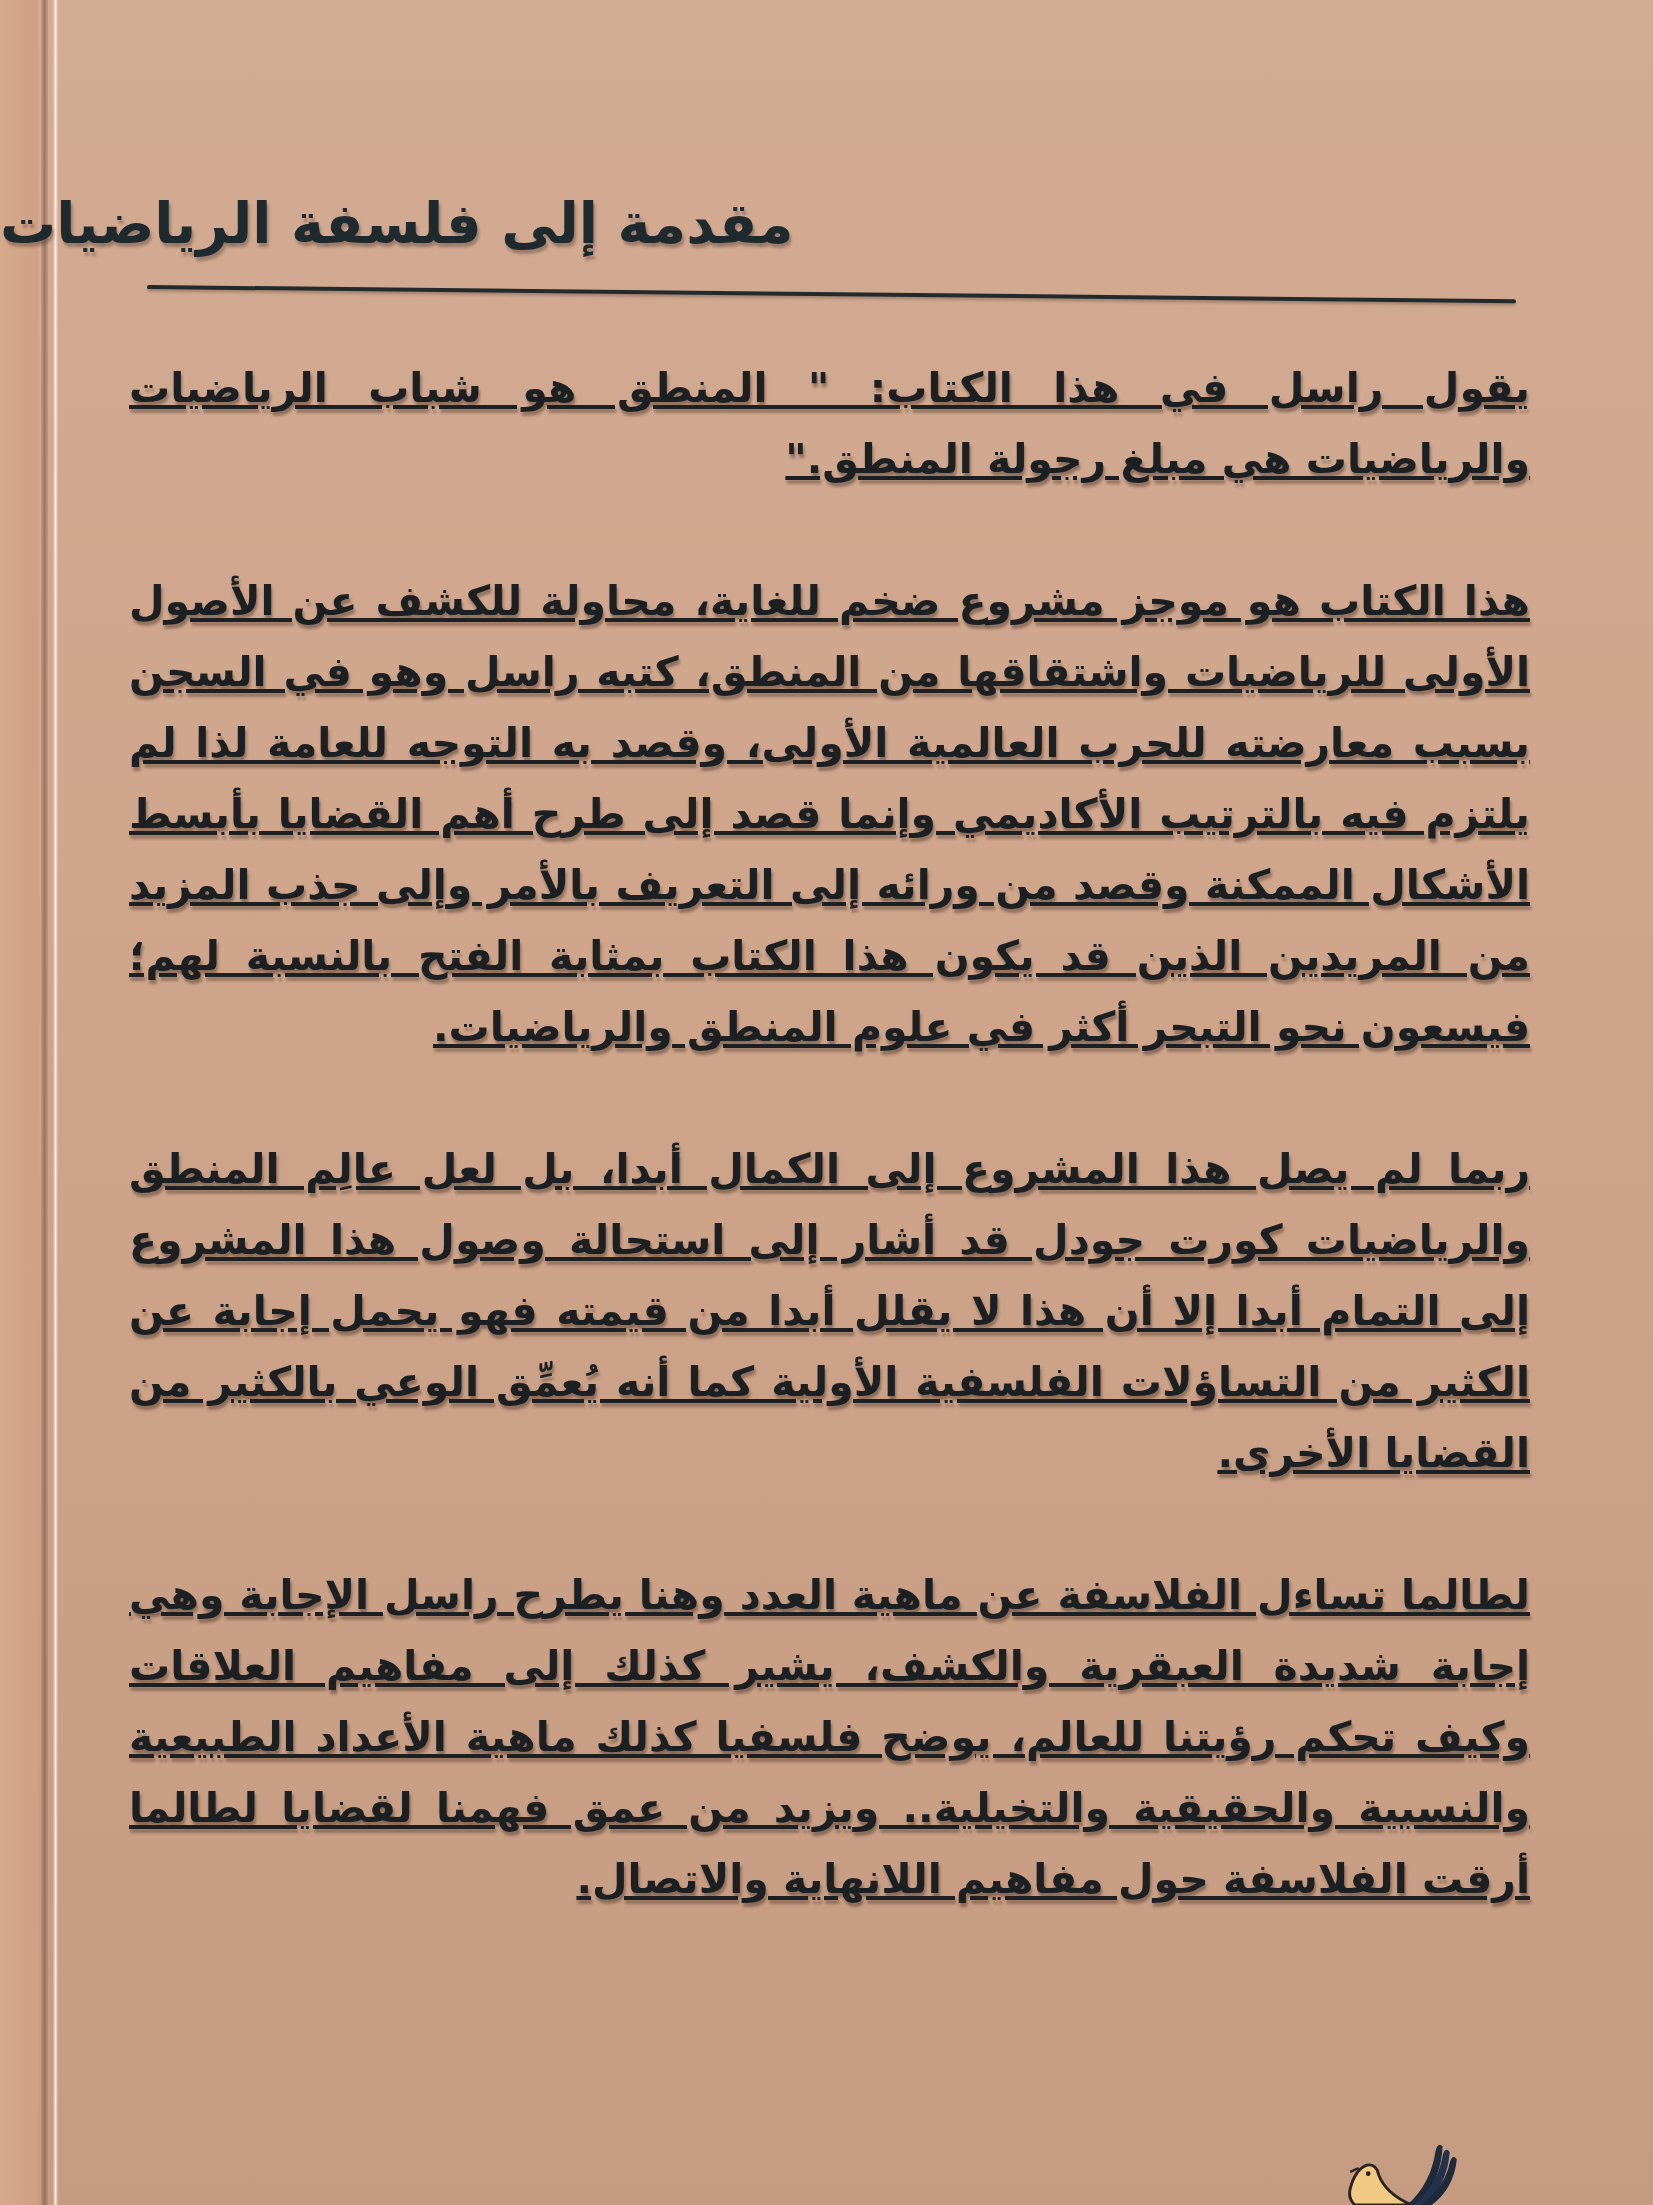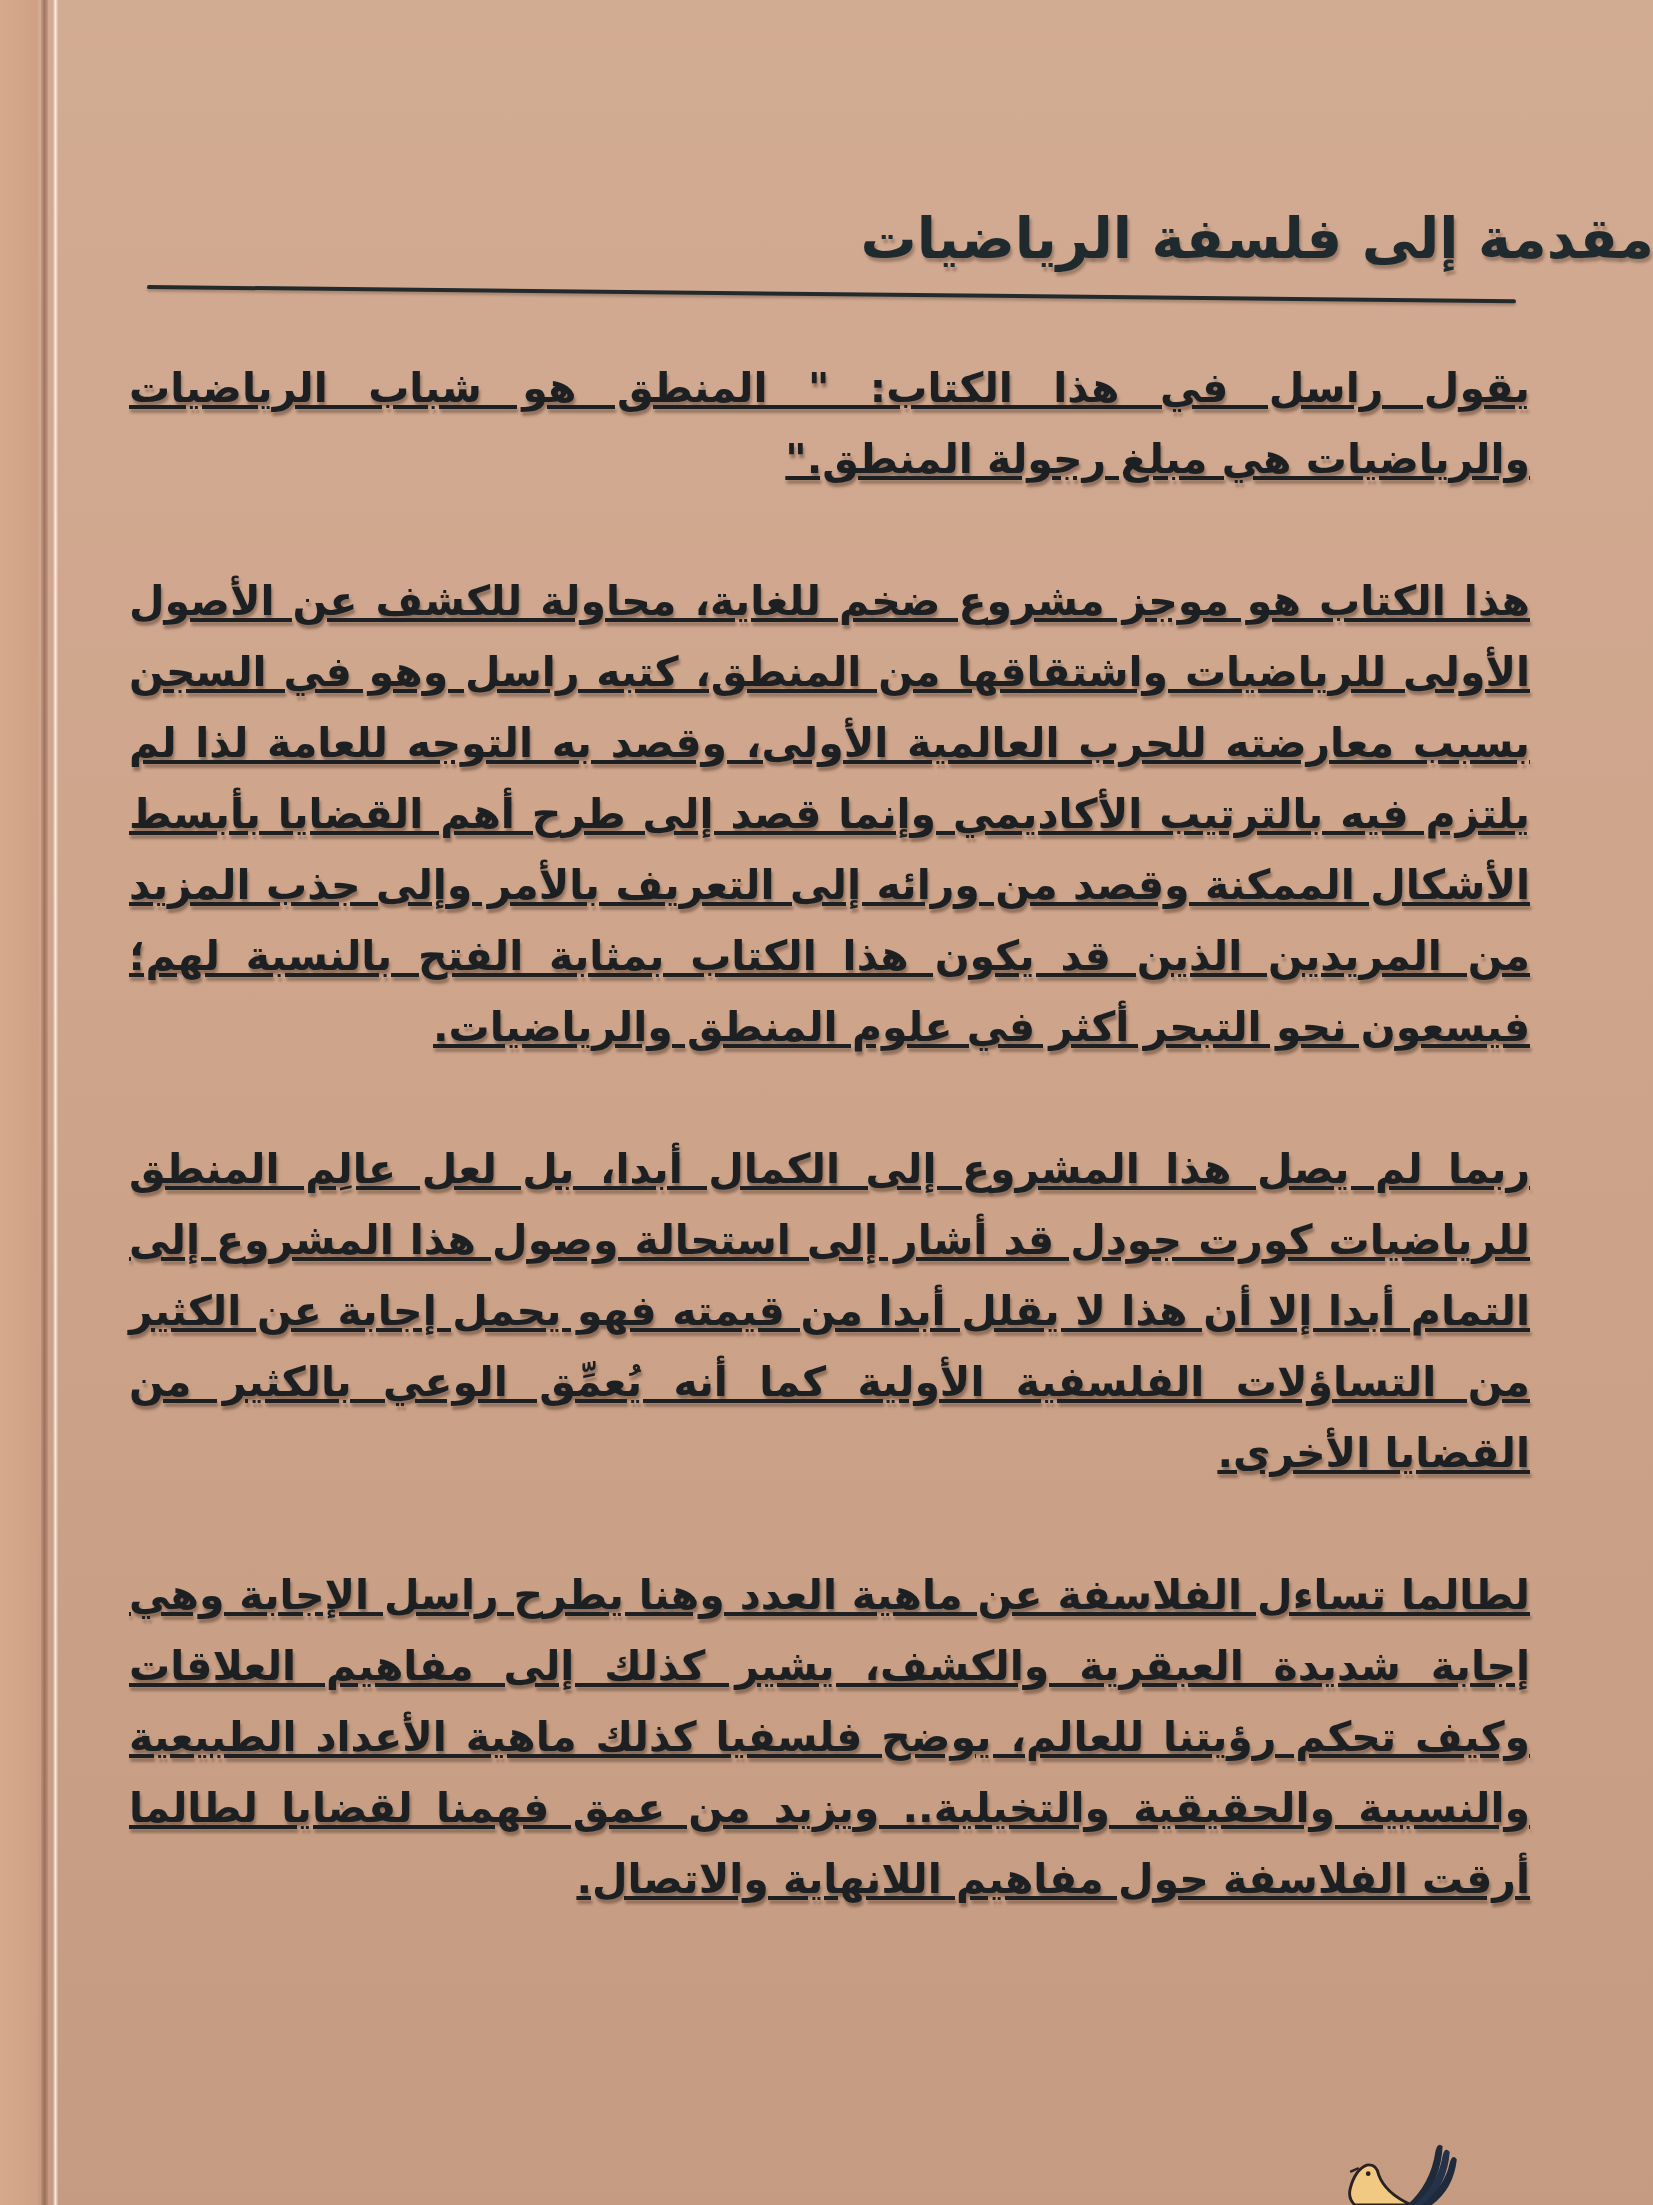--- a/index.html
+++ b/index.html
@@ -38,24 +38,24 @@
   .spine-groove-light {
     position: absolute;
     left: 53px;
     top: 0;
     width: 4.8px;
     height: 100%;
     background: linear-gradient(90deg, rgba(255,240,230,0.1), rgba(255,245,240,0.85), rgba(255,240,230,0.1));
   }
   .title {
     position: absolute;
-    top: 206px;
+    top: 191px;
     left: 0;
     width: 100%;
-    text-align: right;
+    text-align: left;
     direction: rtl;
     font-size: 56px;
     font-weight: bold;
     color: #1f2a2e;
     text-shadow: 1.9px 3.8px 2.9px rgba(60,40,30,0.35);
     letter-spacing: 0;
   }
   .title-rule {
     position: absolute;
     left: 147px;
@@ -101,21 +101,21 @@
   <div class="spine-left"></div>
   <div class="spine-groove-dark"></div>
   <div class="spine-groove-light"></div>
 
   <div class="title">مقدمة إلى فلسفة الرياضيات</div>
   <div class="title-rule"></div>
 
   <div class="body-text">
     <p class="para">يقول راسل في هذا الكتاب: " المنطق هو شباب الرياضيات والرياضيات هي مبلغ رجولة المنطق."</p>
     <p class="para">هذا الكتاب هو موجز مشروع ضخم للغاية، محاولة للكشف عن الأصول الأولى للرياضيات واشتقاقها من المنطق، كتبه راسل وهو في السجن بسبب معارضته للحرب العالمية الأولى، وقصد به التوجه للعامة لذا لم يلتزم فيه بالترتيب الأكاديمي وإنما قصد إلى طرح أهم القضايا بأبسط الأشكال الممكنة وقصد من ورائه إلى التعريف بالأمر وإلى جذب المزيد من المريدين الذين قد يكون هذا الكتاب بمثابة الفتح بالنسبة لهم؛ فيسعون نحو التبحر أكثر في علوم المنطق والرياضيات.</p>
-    <p class="para">ربما لم يصل هذا المشروع إلى الكمال أبدا، بل لعل عالِم المنطق للرياضيات كورت جودل قد أشار إلى استحالة وصول هذا المشروع إلى التمام أبدا إلا أن هذا لا يقلل أبدا من قيمته فهو يحمل إجابة عن الكثير من التساؤلات الفلسفية الأولية كما أنه يُعمِّق الوعي بالكثير من القضايا الأخرى.</p>
+    <p class="para">ربما لم يصل هذا المشروع إلى الكمال أبدا، بل لعل عالِم المنطق والرياضيات كورت جودل قد أشار إلى استحالة وصول هذا المشروع إلى التمام أبدا إلا أن هذا لا يقلل أبدا من قيمته فهو يحمل إجابة عن الكثير من التساؤلات الفلسفية الأولية كما أنه يُعمِّق الوعي بالكثير من القضايا الأخرى.</p>
     <p class="para">لطالما تساءل الفلاسفة عن ماهية العدد وهنا يطرح راسل الإجابة وهي إجابة شديدة العبقرية والكشف، يشير كذلك إلى مفاهيم العلاقات وكيف تحكم رؤيتنا للعالم، يوضح فلسفيا كذلك ماهية الأعداد الطبيعية والنسبية والحقيقية والتخيلية.. ويزيد من عمق فهمنا لقضايا لطالما أرقت الفلاسفة حول مفاهيم اللانهاية والاتصال.</p>
   </div>
 
   <svg class="bird" viewBox="0 0 400 154">
     <path d="M20 120 Q30 80 55 70 Q75 66 80 90 Q95 130 150 154 L30 154 Q15 140 20 120 Z" fill="#f1c983" stroke="#2a2220" stroke-width="6"></path>
     <path d="M20 84 L38 76" stroke="#2a2220" stroke-width="5" fill="none"></path>
     <circle cx="58" cy="88" r="5" fill="#2a2220"></circle>
     <path d="M140 154 Q190 110 200 40 Q205 20 215 30 Q212 100 165 154 Z" fill="#1f2a3a"></path>
     <path d="M155 154 Q205 110 215 50 Q220 30 230 42 Q225 110 178 154 Z" fill="#24324a"></path>
     <path d="M170 154 Q220 115 230 65 Q236 45 245 58 Q238 120 192 154 Z" fill="#1f2a3a"></path>

